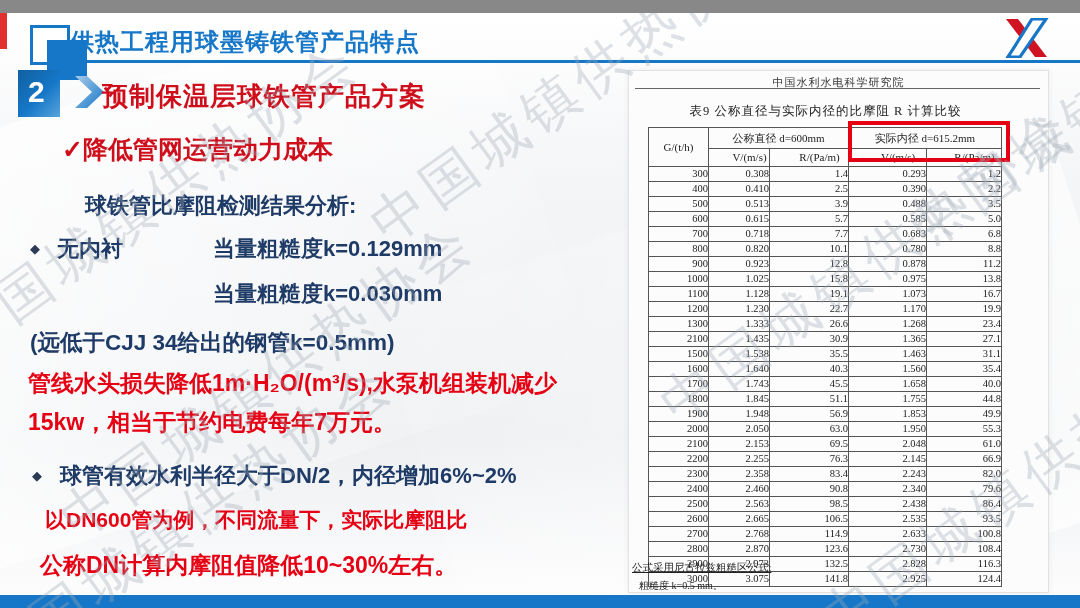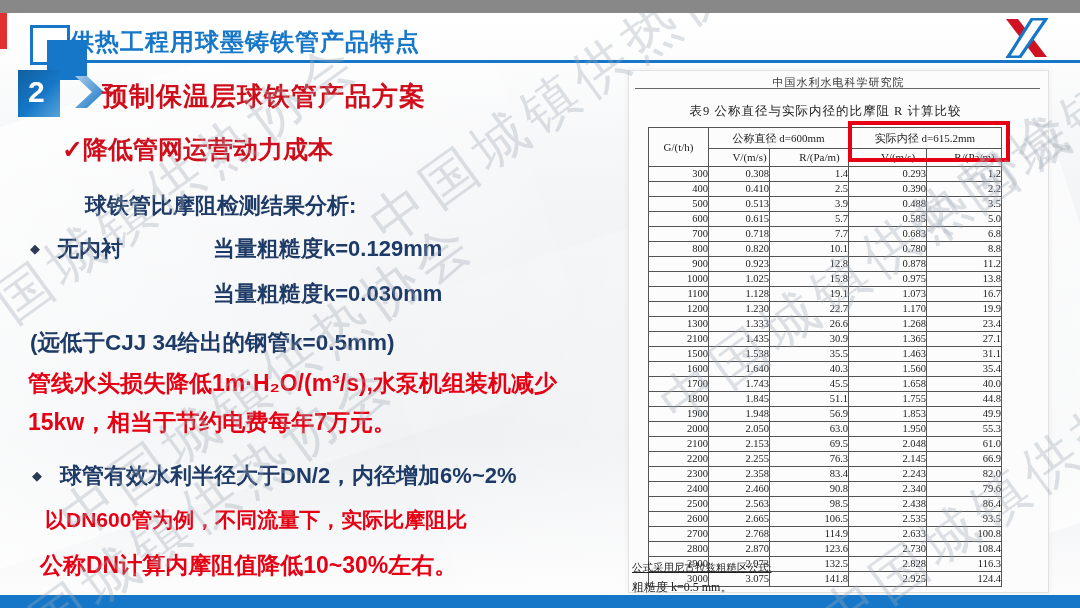--- a/index.html
+++ b/index.html
@@ -53,21 +53,21 @@
   .doc-tbl-title{position:absolute;left:20px;top:32px;width:353px;text-align:center;font-size:12.5px;color:#222;letter-spacing:1px;}
   table.spec{position:absolute;left:19px;top:56px;width:353px;border-collapse:collapse;table-layout:fixed;
              font-size:10.5px;color:#1c1c1c;}
   table.spec th,table.spec td{border:1px solid #555;padding:0;line-height:1;}
   table.spec th{font-weight:normal;text-align:center;font-size:11px;}
   tr.h1 th{height:20px;} tr.h2 th{height:17px;padding-left:21px;}
   table.spec td{height:14px;text-align:right;}
   td.col-g{padding-right:10px;} td.col-n{padding-right:9px;}
   .redbox{position:absolute;left:219px;top:50px;width:154px;height:33px;border:4px solid #e60013;z-index:7;}
   .doc-fn1{position:absolute;left:3px;top:490px;font-size:10.5px;color:#222;text-decoration:underline;}
-  .doc-fn2{position:absolute;left:3px;top:508px;font-size:12px;color:#222;}
+  .doc-fn2{position:absolute;left:10px;top:508px;font-size:10px;color:#222;}
 
   .footer-bar{position:absolute;left:0;top:582px;width:1080px;height:17px;background:#1677c8;z-index:3;}
 </style>
 </head>
 <body>
 
 <div class="slide">
 
   <div class="bg-band band1"></div>
   <div class="bg-band band2"></div>

